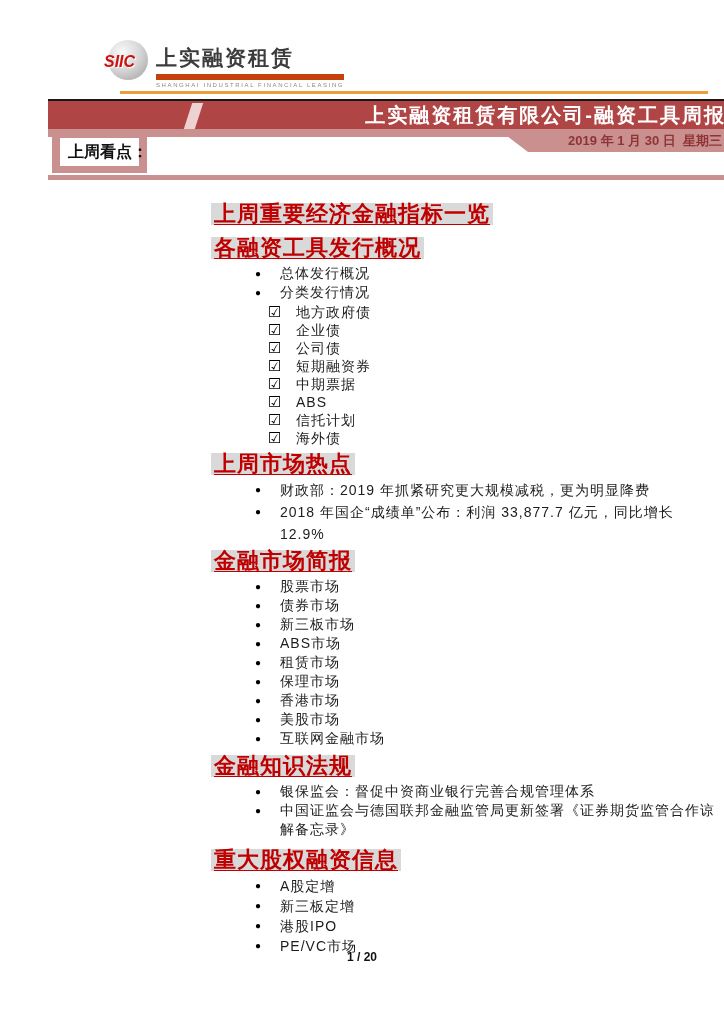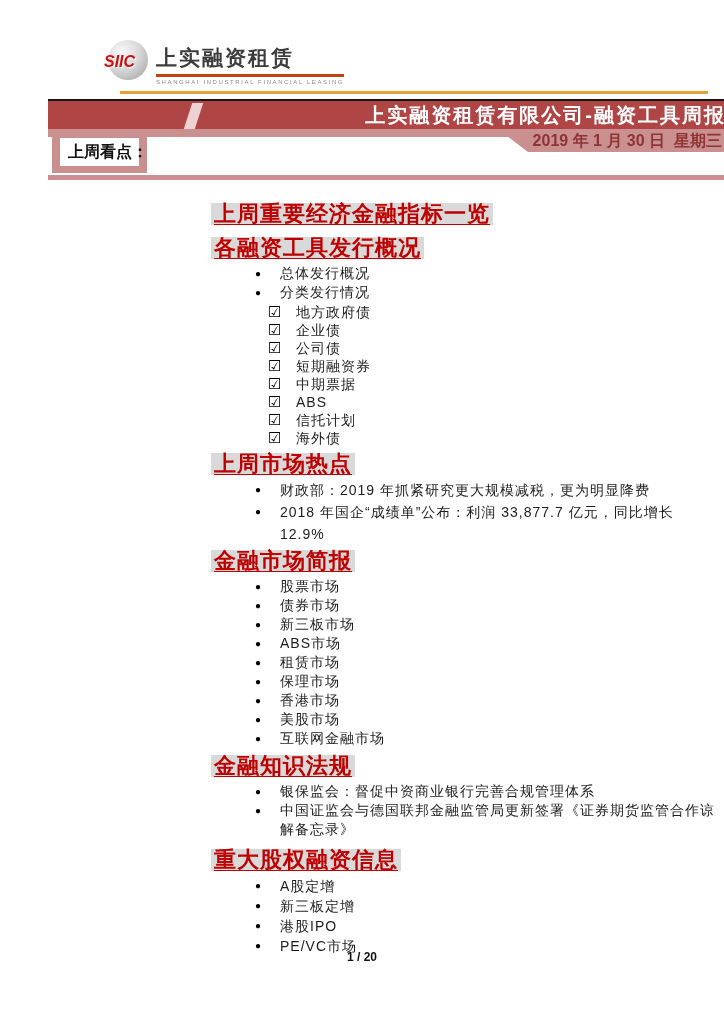--- a/index.html
+++ b/index.html
@@ -14,21 +14,21 @@
     background:radial-gradient(circle at 35% 30%, #f8f8f8 0%, #d9d9d9 45%, #9d9d9d 100%);
     flex:0 0 auto;
   }
   .logo-mark{
     position:absolute;left:-4px;top:13px;color:#cc1111;font-weight:bold;font-style:italic;
     font-size:16px;letter-spacing:0px;text-shadow:1px 1px 0 #fff;
   }
   .logo-text{margin-left:8px;padding-top:4px;}
   .logo-name{
     font-size:21px;font-weight:bold;color:#3c3c3c;letter-spacing:2px;
-    border-bottom:3px solid #c2410c;padding-bottom:2px;white-space:nowrap;
+    border-bottom:6px solid #c2410c;padding-bottom:2px;white-space:nowrap;
   }
   .logo-sub{
     font-size:6px;color:#8a8a8a;letter-spacing:1.6px;margin-top:2px;white-space:nowrap;
   }
   
   .gold-line{position:absolute;left:72px;top:91px;width:588px;height:3px;background:#eaa03a;}
   
   .banner{
     position:absolute;left:0;top:99px;width:688px;height:30px;background:#b04545;
     border-top:2px solid #181818;box-sizing:border-box;
@@ -41,21 +41,21 @@
     position:absolute;left:140px;top:2px;width:11px;height:26px;background:#eed2d2;
     transform:skewX(-18deg);
   }
   .date-strip-thin{position:absolute;left:0;top:129px;width:688px;height:8px;background:#ca8f8f;}
   .date-strip{
     position:absolute;left:450px;top:129px;width:238px;height:23px;background:#ca8f8f;
     clip-path:polygon(0 0,100% 0,100% 100%,30px 100%);
   }
   .date-text{
     position:absolute;right:14px;top:0;line-height:23px;color:#8f3434;font-weight:bold;
-    font-size:16px;white-space:pre;
+    font-size:13px;white-space:pre;
   }
   
   .highlight-box{
     position:absolute;left:4px;top:133px;width:95px;height:40px;background:#fff;
     border:solid #ca8f8f;border-width:5px 8px 7px 8px;box-sizing:border-box;
     display:flex;align-items:center;
   }
   .highlight-label{font-size:16px;font-weight:bold;color:#111;padding-left:8px;white-space:nowrap;}
   .pink-divider{position:absolute;left:0;top:175px;width:724px;height:5px;background:#ca8f8f;}
   

